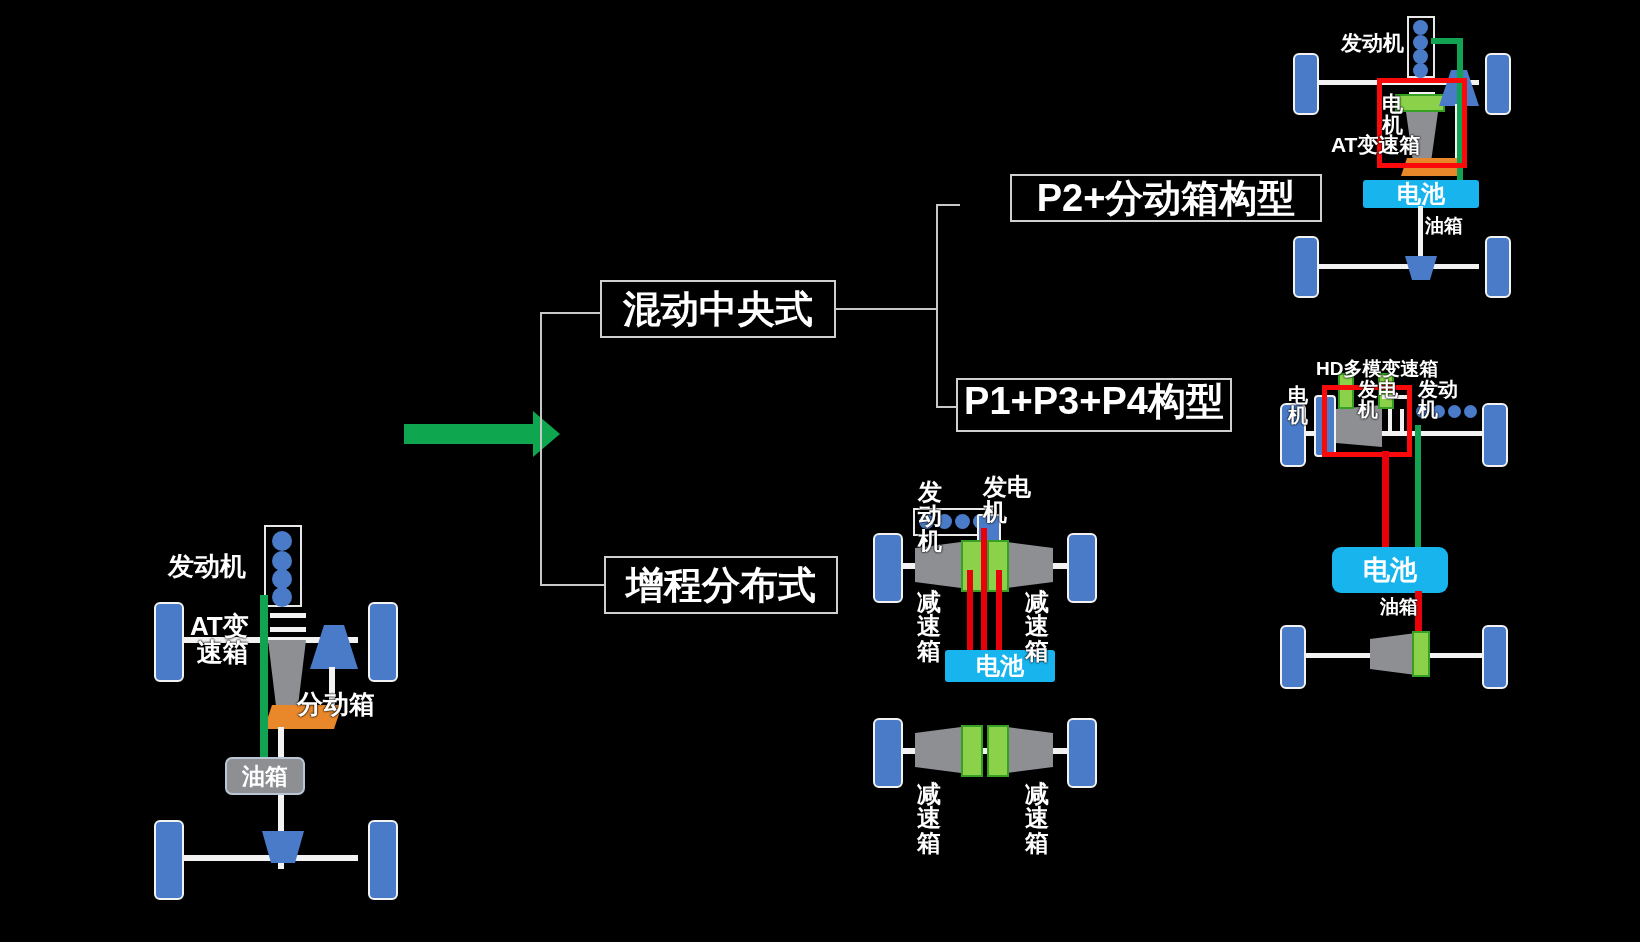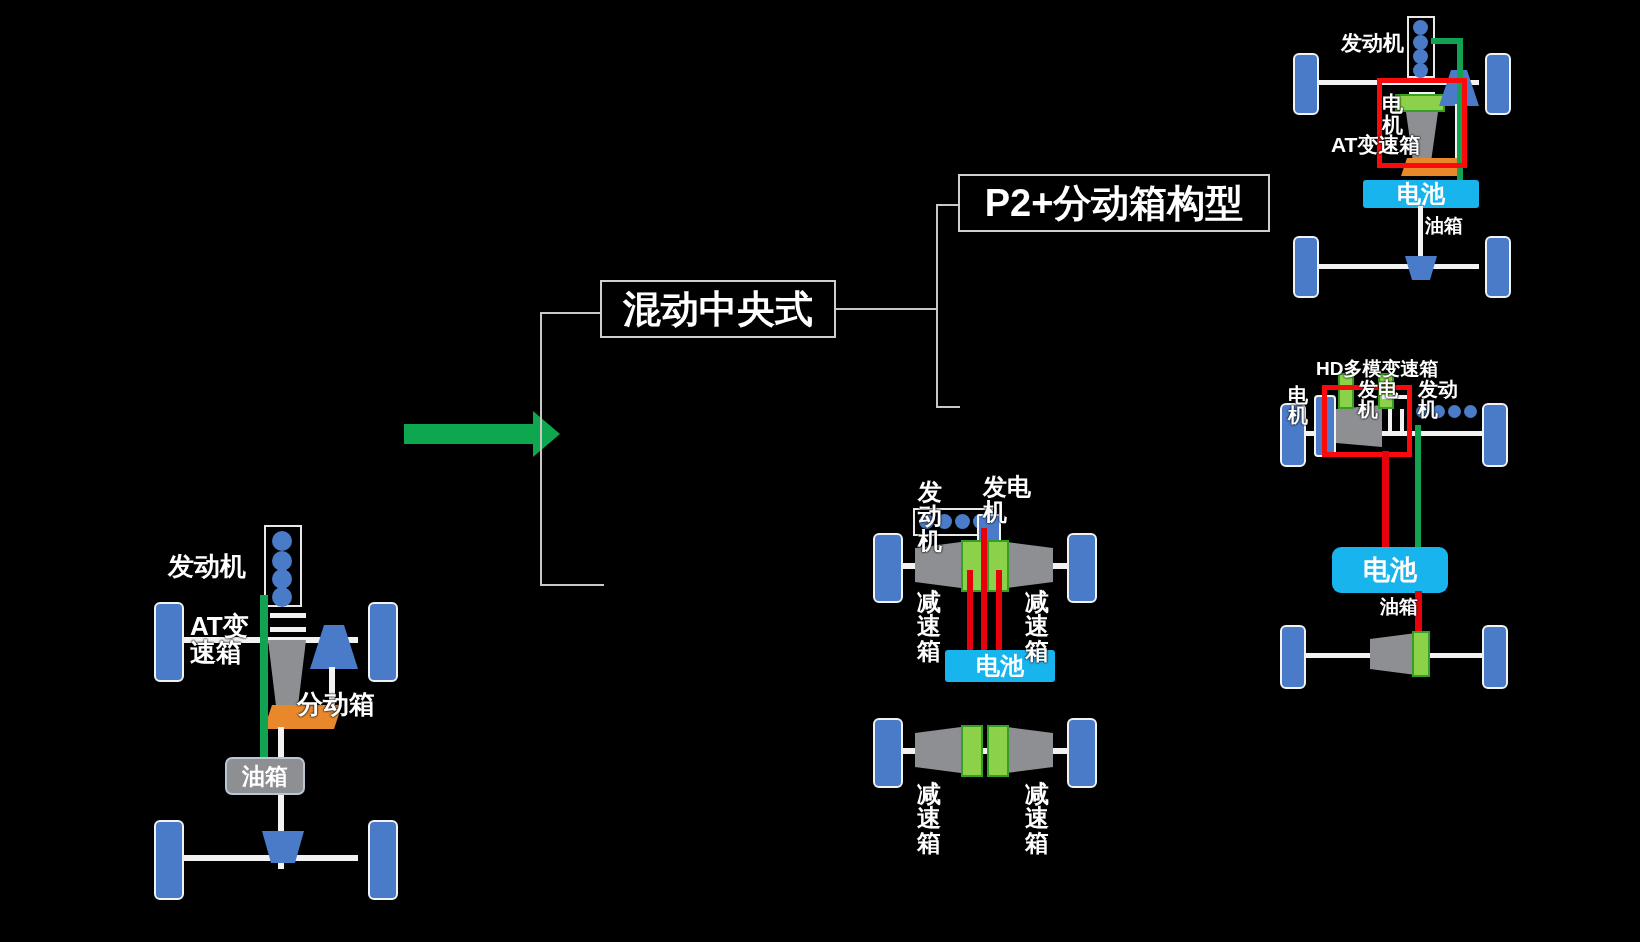--- a/index.html
+++ b/index.html
@@ -58,27 +58,29 @@
 
 
 
   <div class="arrow" style="left:404px;top:424px;width:130px;"></div>
 
   <div class="line vline" style="left:540px;top:312px;height:274px;"></div>
   <div class="line hline" style="left:540px;top:312px;width:60px;"></div>
   <div class="line hline" style="left:540px;top:584px;width:64px;"></div>
 
   <div class="fbox" style="left:600px;top:280px;width:236px;height:58px;">混动中央式</div>
+  <div class="fbox" style="left:604px;top:556px;width:234px;height:58px;">增程分布式</div>
 
   <div class="line hline" style="left:836px;top:308px;width:102px;"></div>
   <div class="line vline" style="left:936px;top:204px;height:204px;"></div>
   <div class="line hline" style="left:936px;top:204px;width:24px;"></div>
   <div class="line hline" style="left:936px;top:406px;width:24px;"></div>
 
-  <div class="fbox" style="left:958px;top:174px;width:312px;height:58px;">P2+分动箱构型</div>
+  <div class="fbox" style="left:1010px;top:174px;width:312px;height:48px;">P2+分动箱构型</div>
+  <div class="fbox wrap" style="left:956px;top:378px;width:276px;height:54px;justify-content:center;">P1+P3+P4构型</div>
 
   <div class="dg" style="left:140px;top:495px;width:280px;height:400px;">
 
     <div class="engblk" style="left:124px;top:30px;width:38px;height:82px;"></div>
     <div class="cyl" style="left:132px;top:36px;width:20px;height:20px;"></div>
     <div class="cyl" style="left:132px;top:56px;width:20px;height:20px;"></div>
     <div class="cyl" style="left:132px;top:74px;width:20px;height:20px;"></div>
     <div class="cyl" style="left:132px;top:92px;width:20px;height:20px;"></div>
 
     <div class="clutch" style="left:130px;top:118px;width:36px;height:5px;"></div>
@@ -108,21 +110,21 @@
     <div class="tank" style="left:85px;top:262px;width:80px;height:38px;font-size:23px;">油箱</div>
 
     <div class="axle" style="left:38px;top:360px;width:180px;height:6px;"></div>
     <div class="wheel" style="left:14px;top:325px;width:26px;height:76px;"></div>
     <div class="wheel" style="left:228px;top:325px;width:26px;height:76px;"></div>
     <svg class="trap" style="left:122px;top:336px;" width="42" height="34">
       <polygon points="0,0 42,0 33,32 9,32" fill="#4a7bc8"></polygon>
     </svg>
 
     <div class="lbl" style="left:28px;top:58px;font-size:26px;">发动机</div>
-    <div class="lbl" style="left:50px;top:118px;font-size:26px;white-space:pre-line;text-align:left;">AT变
+    <div class="lbl" style="left:50px;top:118px;font-size:26px;white-space:pre-line;text-align:right;">AT变
 速箱</div>
     <div class="lbl" style="left:157px;top:196px;font-size:26px;">分动箱</div>
   </div>
 
   <div class="dg" style="left:865px;top:470px;width:240px;height:400px;">
 
     <div class="engblk" style="left:48px;top:38px;width:80px;height:28px;"></div>
     <div class="cyl" style="left:54px;top:44px;width:15px;height:15px;"></div>
     <div class="cyl" style="left:72px;top:44px;width:15px;height:15px;"></div>
     <div class="cyl" style="left:90px;top:44px;width:15px;height:15px;"></div>

